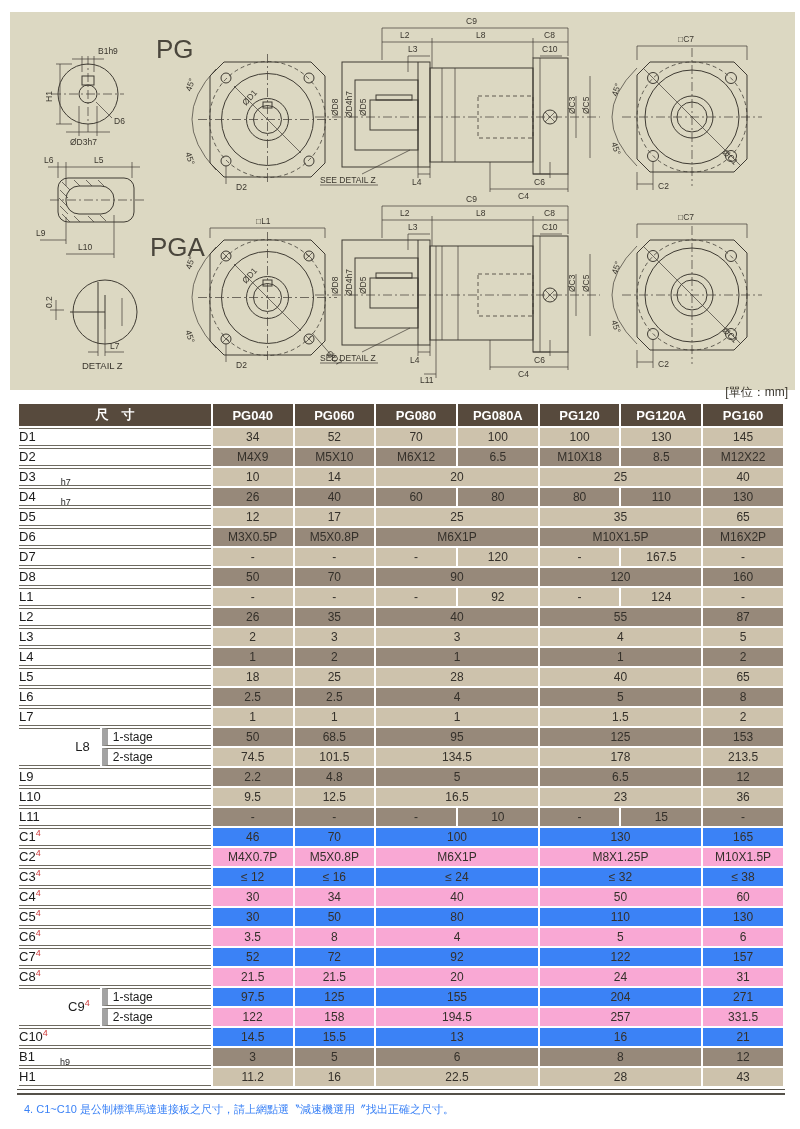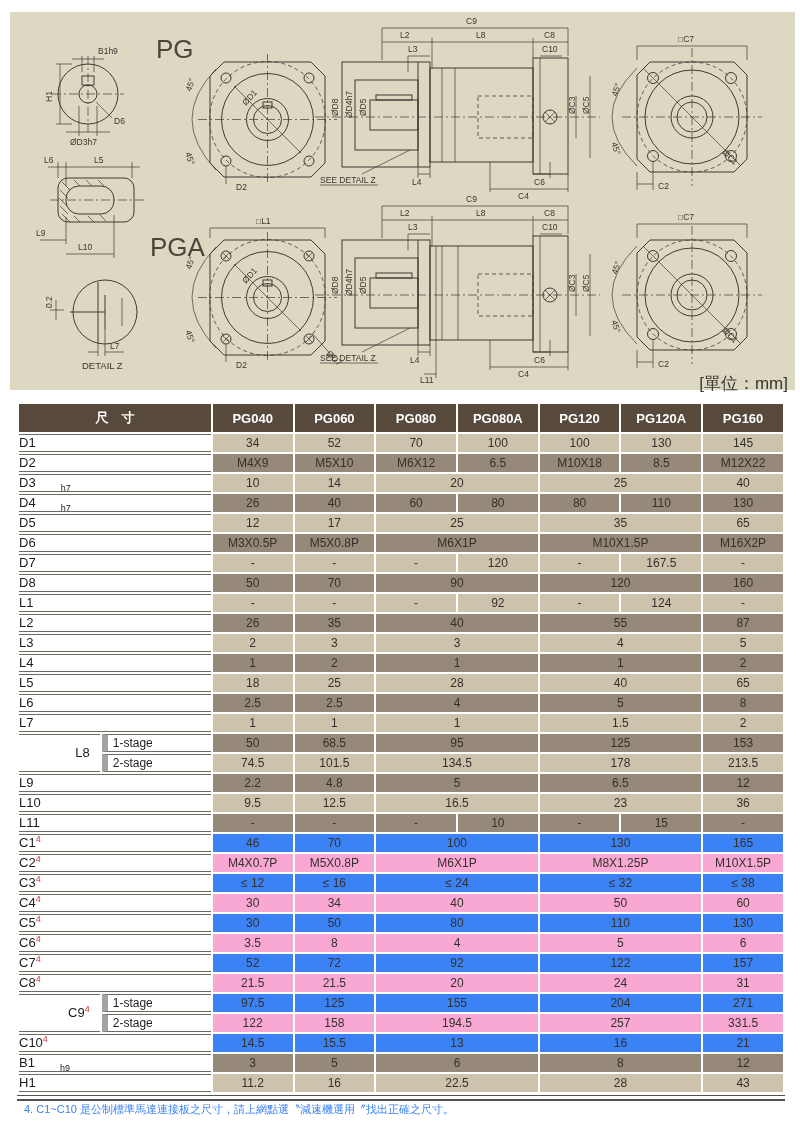--- a/index.html
+++ b/index.html
@@ -9,27 +9,27 @@
   
   .panel{position:absolute;left:10px;top:12px;width:785px;height:378px;background:#dcd8c2;}
   .dwg line,.dwg circle,.dwg rect,.dwg path,.dwg polygon{stroke:#3f3b33;fill:none;stroke-width:1;}
   .dwg .thin{stroke-width:.7;}
   .dwg .cl{stroke-dasharray:9 3 2 3;stroke-width:.7;}
   .dwg .dash{stroke-dasharray:4 3;stroke-width:.8;}
   .dwg text{fill:#3a362e;stroke:none;font-family:"Liberation Sans",sans-serif;font-size:8.5px;}
   .dwg text.ttl{font-size:26px;fill:#4a463c;}
   .dwg text.cap{font-size:9.5px;}
 
-  .unit{position:absolute;right:12px;top:372px;font-size:17px;color:#3a362e;}
+  .unit{position:absolute;right:12px;top:384px;font-size:12px;color:#3a362e;}
 
   
   .table-wrap{position:absolute;left:17px;top:402px;width:768px;}
   .dim-table{border-collapse:separate;border-spacing:2px;width:768px;table-layout:fixed;}
   .dim-table th.hdr{background:#574a3d;color:#ffffff;font-size:13px;font-weight:bold;
-                    height:28px;text-align:center;padding:0;}
+                    height:22px;text-align:center;padding:0;}
   .dim-table td{padding:0;height:16px;line-height:16px;}
   .dim-table td.lbl{background:#ffffff;border-top:1px solid #6e6a60;border-bottom:1px solid #6e6a60;
                     font-size:13px;color:#1c1c1c;text-align:left;}
   .dim-table td.lbl-main-group{text-align:right;padding-right:10px;}
   .dim-table td.lbl-stage{text-align:left;padding-left:5px;border-left:6px solid #a3a3a3;font-size:12px;}
   .dim-table td.val{font-size:12px;color:#34302a;text-align:center;}
   .lt{background:#cdc2ac;} .dk{background:#97897a;} .lc{background:#3b82f6;} .dc{background:#f9a8d4;}
   .sup{color:#cf3b3b;font-size:9px;vertical-align:super;line-height:0;}
   .subs{font-size:9px;vertical-align:sub;line-height:0;padding-left:25px;}
   .bottom-rule{margin-top:1px;border-top:1px solid #55514a;border-bottom:2px solid #55514a;height:3px;}

